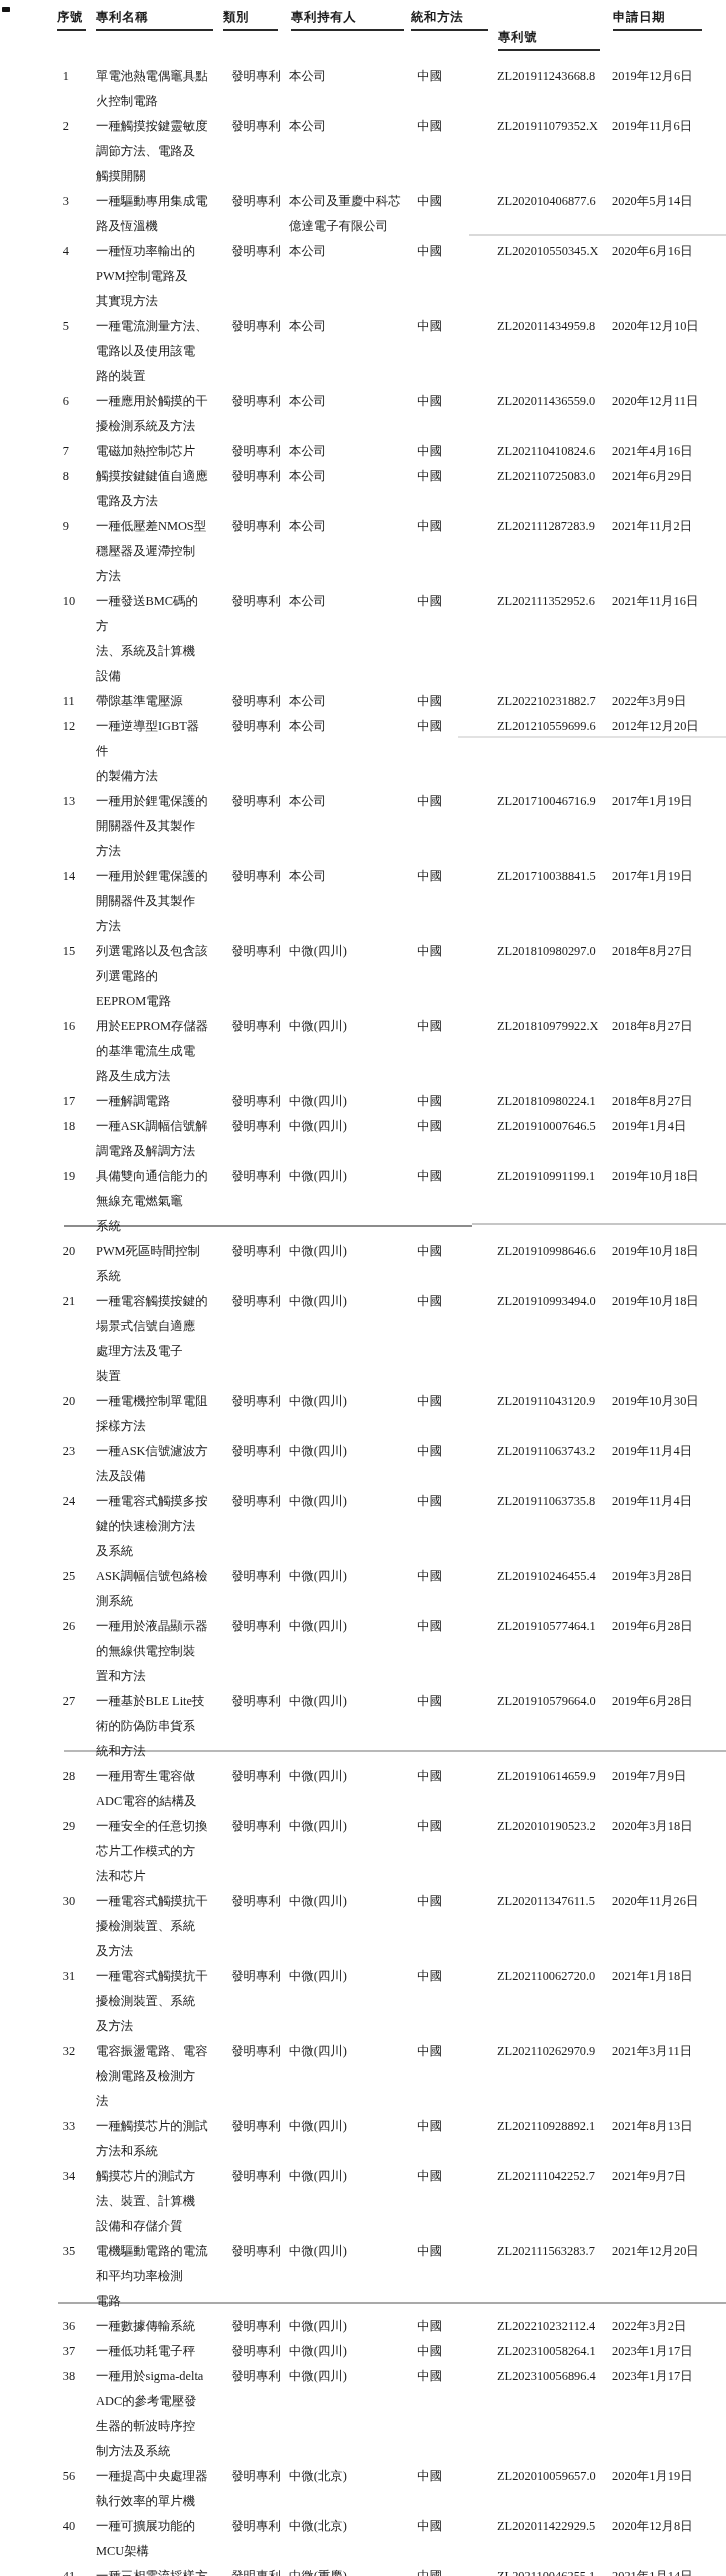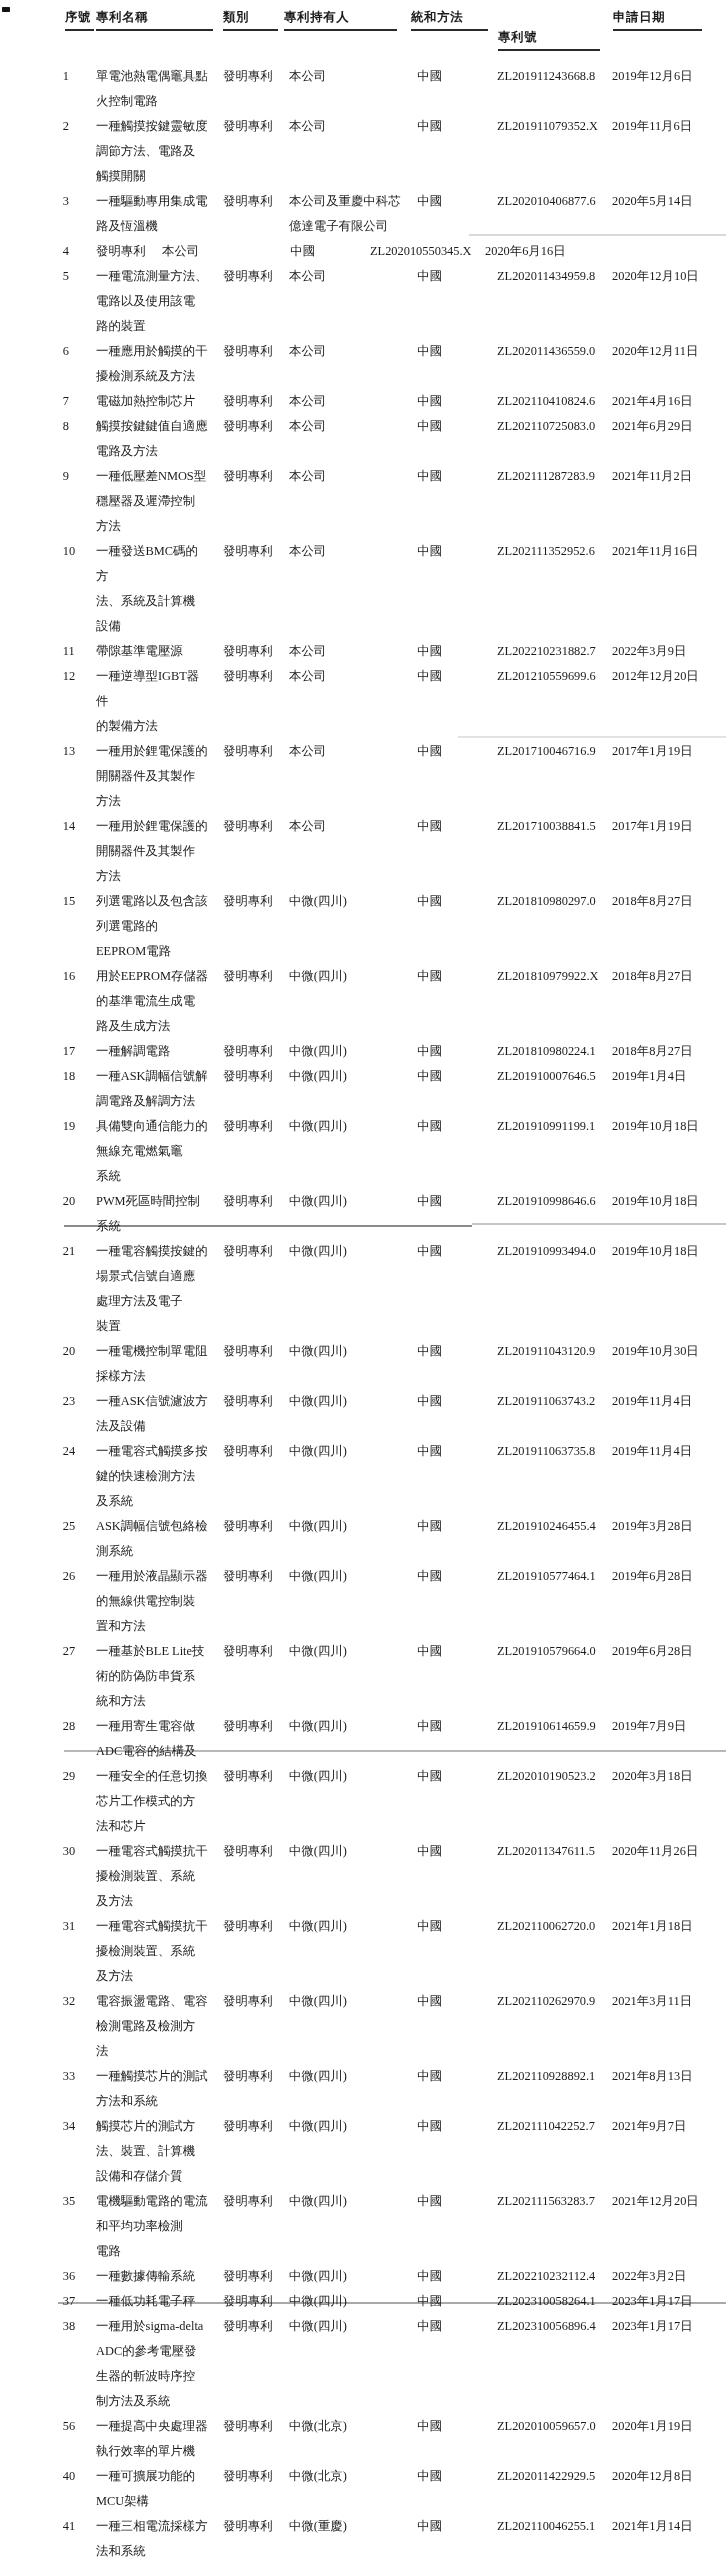--- a/index.html
+++ b/index.html
@@ -17,39 +17,39 @@
   .th{
     position:absolute;
     top:0;
     font-size:12.4px;
     font-weight:bold;
     letter-spacing:0.7px;
     padding-bottom:3.6px;
     border-bottom:2.2px solid #2a2a2a;
     white-space:nowrap;
   }
-  .h0{left:57px;width:29px;margin-left:8px;}
+  .h0{left:57px;width:29px;}
   .h1{left:96px;width:117px;}
   .h2{left:223px;width:55px;}
-  .h3{left:284px;width:113px;font-family:Liberation Mono, monospace;}
+  .h3{left:291px;width:113px;font-family:Liberation Mono, monospace;}
   .h4{left:411px;width:77px;}
   .h5{left:498px;width:102px;margin-top:20px;}
   .h6{left:613px;width:89px;}
   
   .tbody{position:absolute;top:64px;left:0;width:727px;}
   .row{display:flex;align-items:flex-start;padding-left:57px;}
   .cell{
     font-size:12.4px;
     line-height:25px;
     white-space:pre-line;
     box-sizing:border-box;
   }
   .c-no{width:39px;padding-left:5.8px;white-space:nowrap;}
   .c-name{width:127px;padding-right:13px;}
-  .c-cat{width:66px;}
+  .c-cat{width:66px;text-align:center;}
   .c-holder{width:121px;padding-right:7.3px;}
   .c-jur{width:87px;padding-left:7.3px;}
   .c-pat{width:115px;white-space:nowrap;}
   .c-date{flex:1;white-space:nowrap;}
   
   .artifact{position:absolute;pointer-events:none;}
   .mark-topleft{left:1.5px;top:7.3px;width:8px;height:4.4px;background:#141414;border-radius:0.7px;}
   .streak-1{left:469px;top:234px;width:258px;height:2.2px;background:#d9d9d9;}
   .streak-2{left:458px;top:736px;width:269px;height:1.5px;background:#e2e2e2;}
   .stitch-1a{left:64px;top:1225px;width:408px;height:2.2px;background:#8c8c8c;}
@@ -111,20 +111,23 @@
     <div class="cell c-cat">發明專利</div>
     <div class="cell c-holder">本公司及重慶中科芯
 億達電子有限公司</div>
     <div class="cell c-jur">中國</div>
     <div class="cell c-pat">ZL202010406877.6</div>
     <div class="cell c-date">2020年5月14日</div>
   </div>
 
   <div class="row">
     <div class="cell c-no">4</div>
+    <div class="cell c-name">一種恆功率輸出的
+PWM控制電路及
+其實現方法</div>
     <div class="cell c-cat">發明專利</div>
     <div class="cell c-holder">本公司</div>
     <div class="cell c-jur">中國</div>
     <div class="cell c-pat">ZL202010550345.X</div>
     <div class="cell c-date">2020年6月16日</div>
   </div>
 
   <div class="row">
     <div class="cell c-no">5</div>
     <div class="cell c-name">一種電流測量方法、

